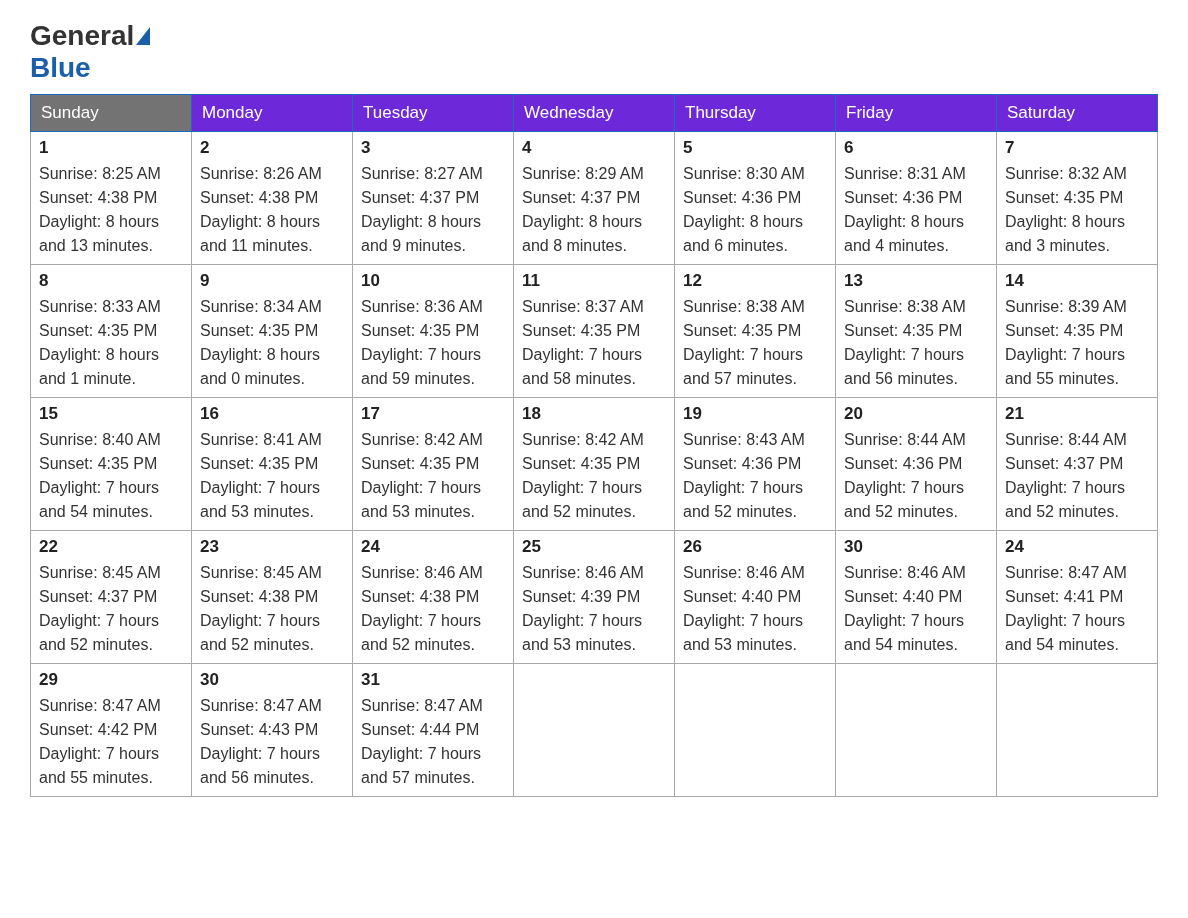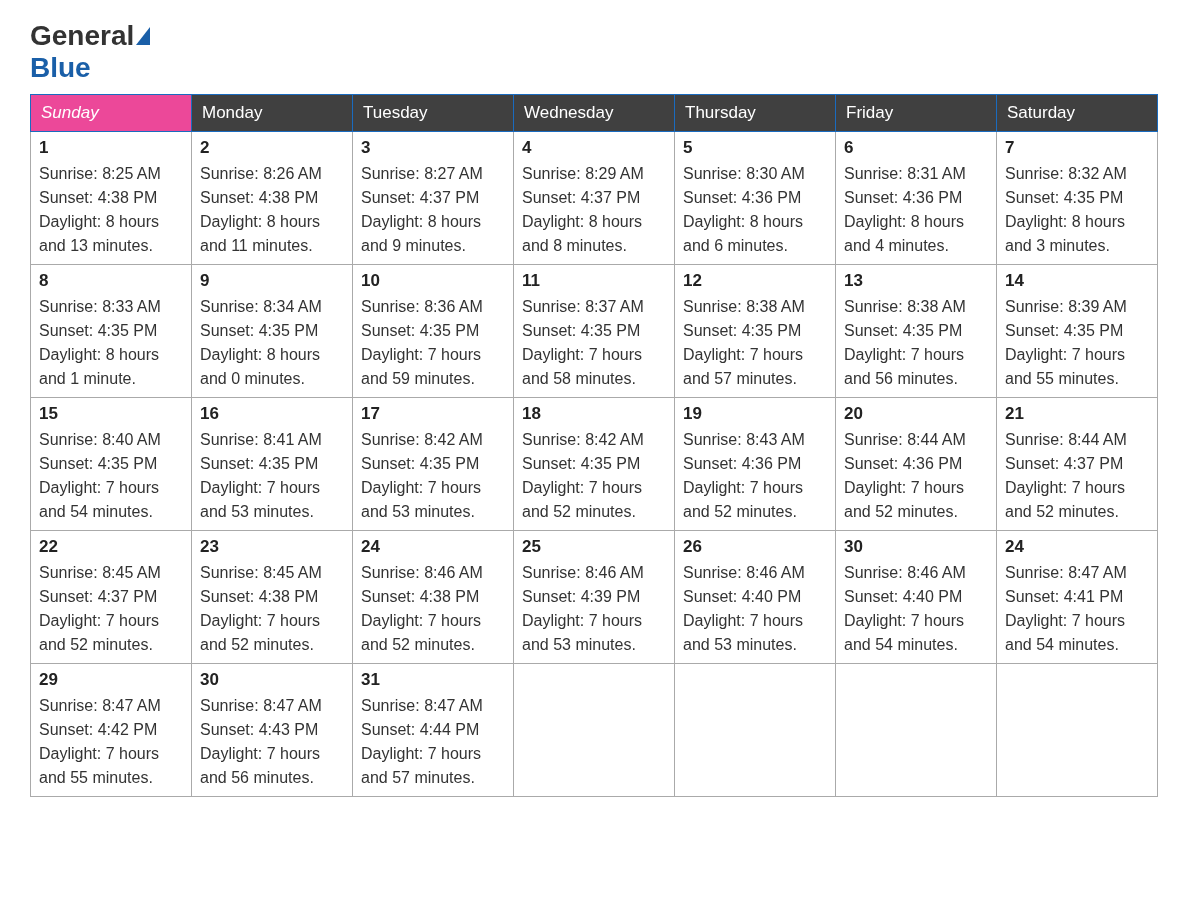--- a/index.html
+++ b/index.html
@@ -57,21 +57,21 @@
       font-size: 26px;
       color: #444;
       margin-top: 4px;
     }
     table {
       width: 100%;
       border-collapse: collapse;
       margin-top: 8px;
     }
     th {
-      background-color: #404040;
+      background-color: #6d28d9;
       color: #fff;
       padding: 8px 10px;
       font-size: 17px;
       font-weight: normal;
       text-align: left;
       border: 1px solid #1a6bbf;
     }
     td {
       border: 1px solid #aaa;
       vertical-align: top;
@@ -87,21 +87,21 @@
     }
     .day-info {
       font-size: 16px;
       color: #333;
       line-height: 1.5;
     }
     .empty-cell {
       background: #fff;
     }
     tr td:first-child .day-number { color: #222; }
-    tr th:first-child { background-color: #ec4899; font-style: italic; }
+    tr th:first-child { background-color: #737373; }
   </style>
 </head>
 <body>
 
 <div class="header-top">
   <div class="logo">
     <div class="logo-text">
       <span class="logo-general">General</span>
       <span class="logo-triangle"></span>
     </div>

